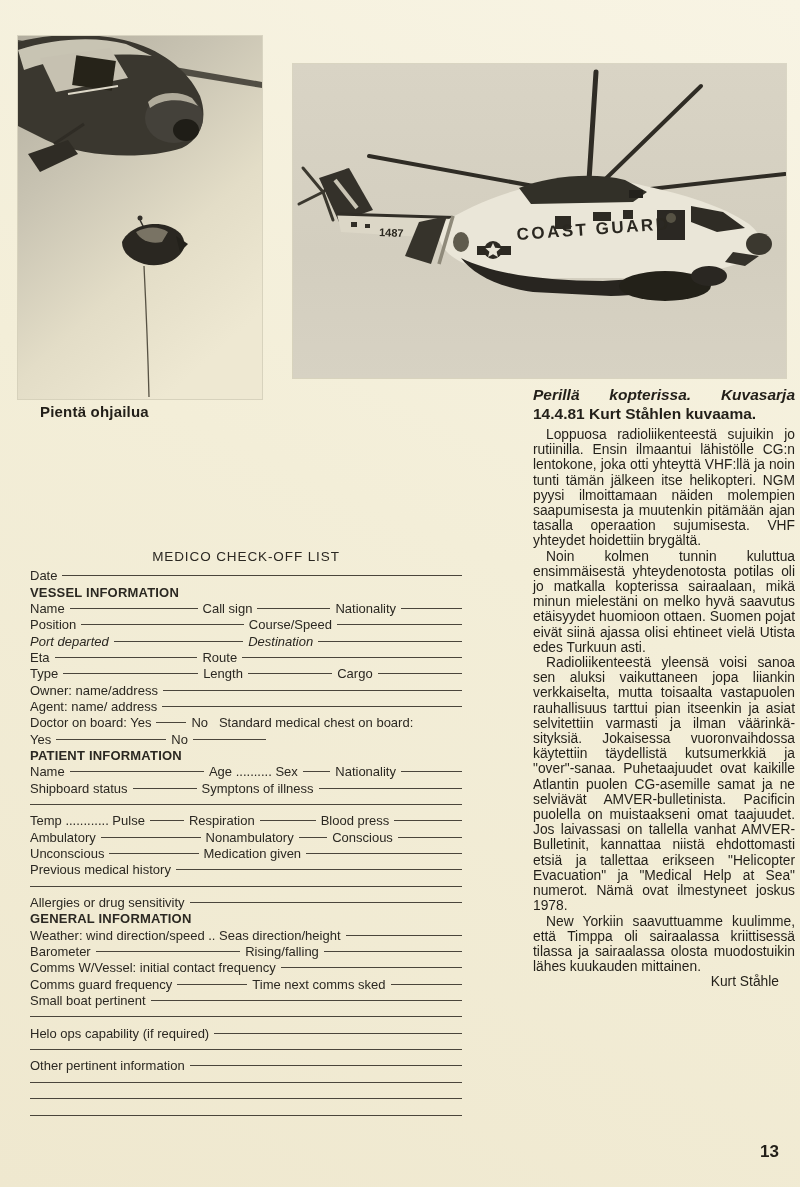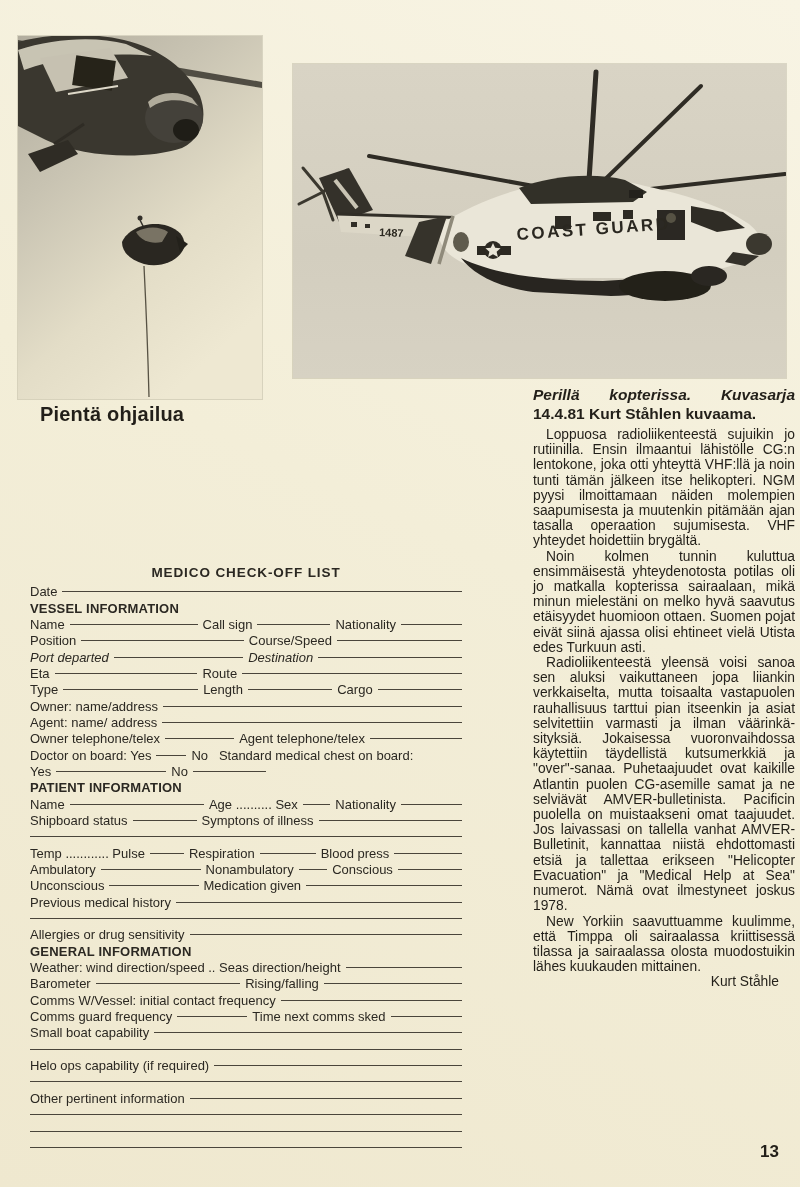--- a/index.html
+++ b/index.html
@@ -4,32 +4,32 @@
 <style>
   html,body{margin:0;padding:0;}
   body{width:800px;height:1187px;position:relative;overflow:hidden;
        font-family:"Liberation Sans",sans-serif;color:#221f19;}
   .page{position:absolute;inset:0;
         background:linear-gradient(205deg,#f8f4e4 0%,#f3eed8 45%,#efe8cf 100%);}
   .photo{position:absolute;overflow:hidden;box-shadow:0 0 0 1px rgba(90,82,62,.18);}
   #photo-left{left:18px;top:36px;width:244px;height:363px;}
   #photo-right{left:293px;top:64px;width:493px;height:314px;}
   .caption-left{position:absolute;left:40px;top:403px;font-weight:bold;
-                font-size:20px;letter-spacing:.2px;}
+                font-size:15px;letter-spacing:.2px;}
   .right-col{position:absolute;left:533px;top:385px;width:262px;}
   .cap{font-weight:bold;font-size:15.5px;line-height:19px;}
   .cap-line1{display:block;text-align:justify;text-align-last:justify;font-style:italic;}
   .cap-line2{display:block;}
   .article{margin-top:4px;font-size:13.8px;line-height:15.2px;
            text-align:justify;hyphens:manual;}
   .article p{margin:0;text-indent:13px;}
   .sig{text-align:right;padding-right:16px;font-size:13.8px;line-height:15.2px;}
   .form{position:absolute;left:30px;top:549px;width:432px;color:#2b2822;}
   .form-title{text-align:center;font-size:13.5px;letter-spacing:.9px;
-              margin:16px 0 4px 0;font-weight:bold;}
+              margin:0 0 4px 0;font-weight:normal;}
   .form-row{display:flex;align-items:center;height:16.35px;}
   .flabel{font-size:13px;line-height:14px;white-space:pre;}
   .flabel.b{font-weight:bold;letter-spacing:.2px;}
   .flabel.i{font-style:italic;}
   .fline{border-bottom:1.4px solid #4a453b;margin:0 5px 2px 5px;flex-grow:1;height:1px;}
   .fspacer{height:1px;}
   .page-number{position:absolute;left:760px;top:1142px;font-weight:bold;font-size:17px;}
 </style>
 </head>
 <body>
@@ -183,26 +183,20 @@
         </div>
         <div class="form-row">
           <span class="flabel">Owner: name/address</span>
           <div class="fline" style="flex-grow: 1; margin-right: 0px;"></div>
         </div>
         <div class="form-row">
           <span class="flabel">Agent: name/ address</span>
           <div class="fline" style="flex-grow: 1; margin-right: 0px;"></div>
         </div>
         <div class="form-row">
-          <span class="flabel">Owner telephone/telex</span>
-          <div class="fline" style="flex-grow: 0.75;"></div>
-          <span class="flabel">Agent telephone/telex</span>
-          <div class="fline" style="flex-grow: 1; margin-right: 0px;"></div>
-        </div>
-        <div class="form-row">
           <span class="flabel">Doctor on board: Yes</span>
           <div class="fline" style="flex-grow: 0.4; max-width: 30px;"></div>
           <span class="flabel">No   Standard medical chest on board:</span>
           <div class="fspacer" style="flex-grow: 0.2;"></div>
         </div>
         <div class="form-row">
           <span class="flabel">Yes</span>
           <div class="fline" style="flex-grow: 1.5; max-width: 118px;"></div>
           <span class="flabel">No</span>
           <div class="fline" style="flex-grow: 1; max-width: 76px;"></div>
@@ -278,21 +272,21 @@
           <span class="flabel">Comms W/Vessel: initial contact frequency</span>
           <div class="fline" style="flex-grow: 1; margin-right: 0px;"></div>
         </div>
         <div class="form-row">
           <span class="flabel">Comms guard frequency</span>
           <div class="fline" style="flex-grow: 0.8; max-width: 70px;"></div>
           <span class="flabel">Time next comms sked</span>
           <div class="fline" style="flex-grow: 0.6; margin-right: 0px;"></div>
         </div>
         <div class="form-row">
-          <span class="flabel">Small boat capability</span>
+          <span class="flabel">Small boat pertinent</span>
           <div class="fline" style="flex-grow: 1; margin-right: 0px;"></div>
         </div>
         <div class="form-row">
           <div class="fline" style="flex-grow: 1; margin-left: 0px; margin-right: 0px;"></div>
         </div>
         <div class="form-row">
           <span class="flabel">Helo ops capability (if required)</span>
           <div class="fline" style="flex-grow: 1; margin-right: 0px;"></div>
         </div>
         <div class="form-row">

